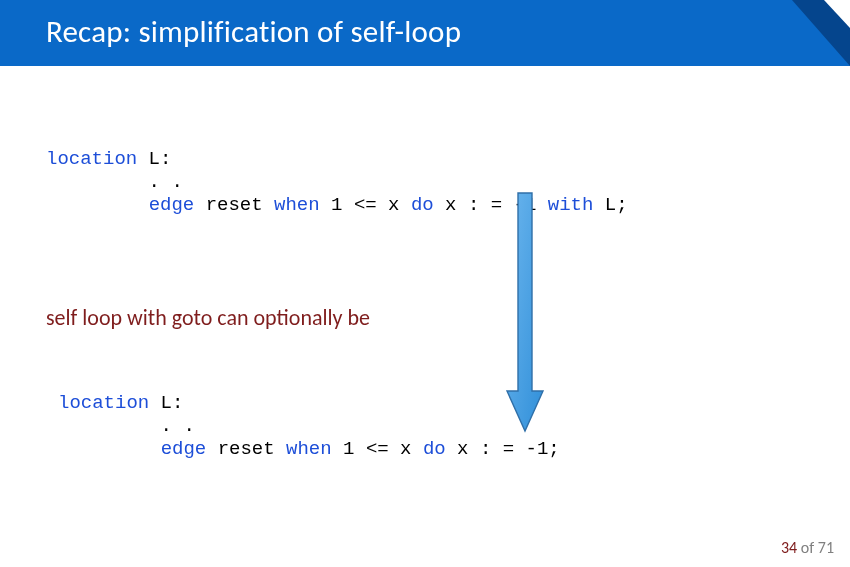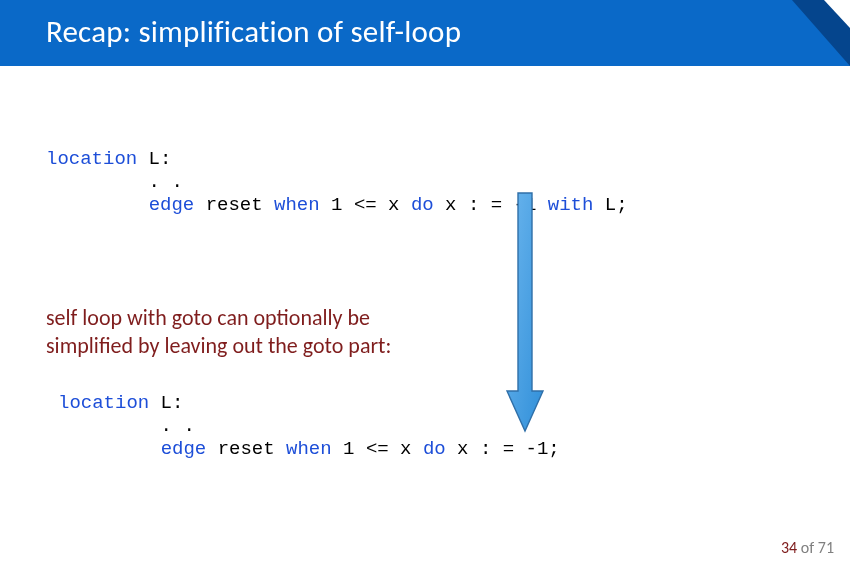--- a/index.html
+++ b/index.html
@@ -61,21 +61,20 @@
   </div>
 
   <div class="body">
 
     <div class="code-block code1"><span class="kw">location</span><span> L:</span>
 <span>         . .</span>
 <span>         </span><span class="kw">edge</span><span> reset </span><span class="kw">when</span><span> 1 &lt;= x </span><span class="kw">do</span><span> x : = -1 </span><span class="kw">with</span><span> L;</span></div>
 
     <div class="para">
       <span>self loop with goto can optionally be</span><br>
-      <span>simplified by leaving out the goto part:</span>
     </div>
 
     <div class="code-block code2"><span class="kw">location</span><span> L:</span>
 <span>         . .</span>
 <span>         </span><span class="kw">edge</span><span> reset </span><span class="kw">when</span><span> 1 &lt;= x </span><span class="kw">do</span><span> x : = -1;</span><span class="kw"></span><span></span></div>
 
     <svg class="arrow" viewBox="0 0 40 242">
       <defs>
         <linearGradient id="g" x1="0" y1="0" x2="1" y2="1">
           <stop offset="0" stop-color="#6cb6ee"></stop>

